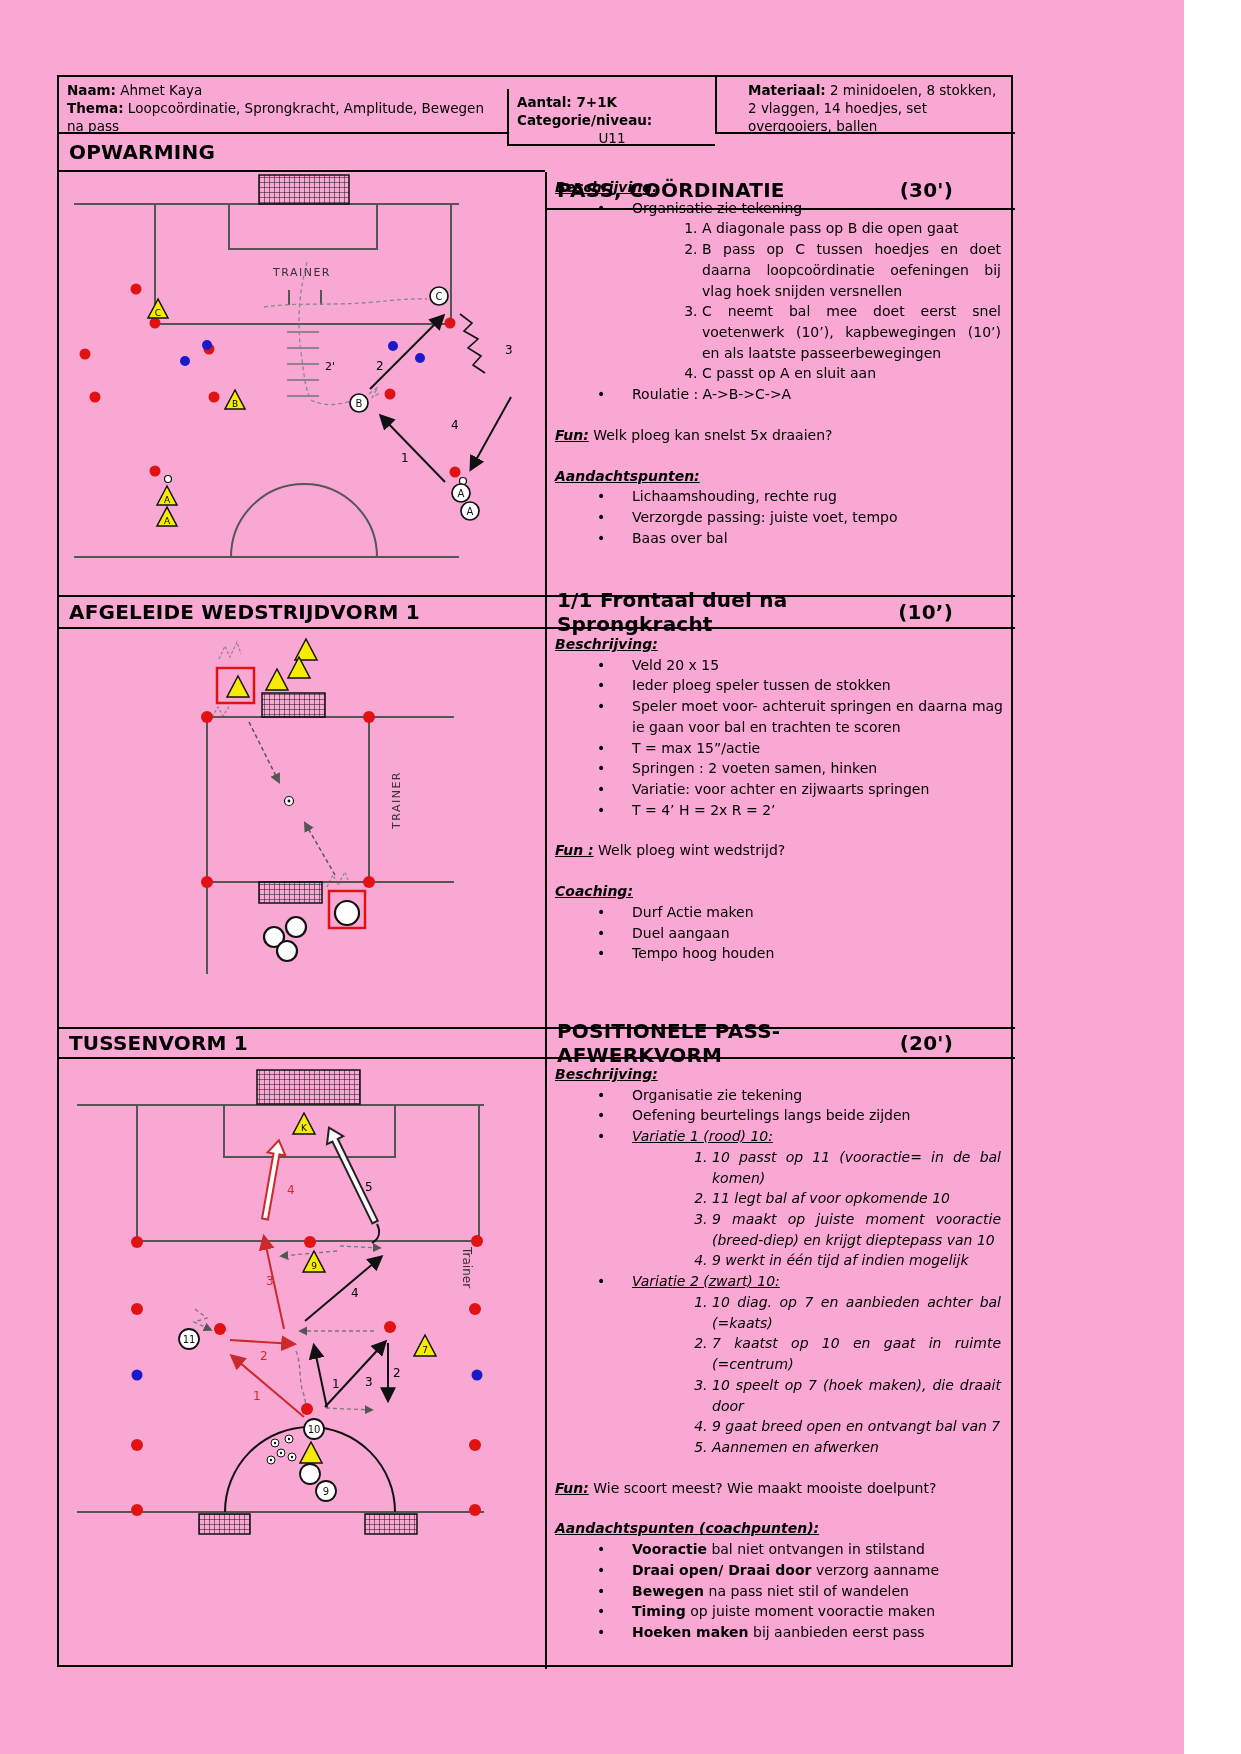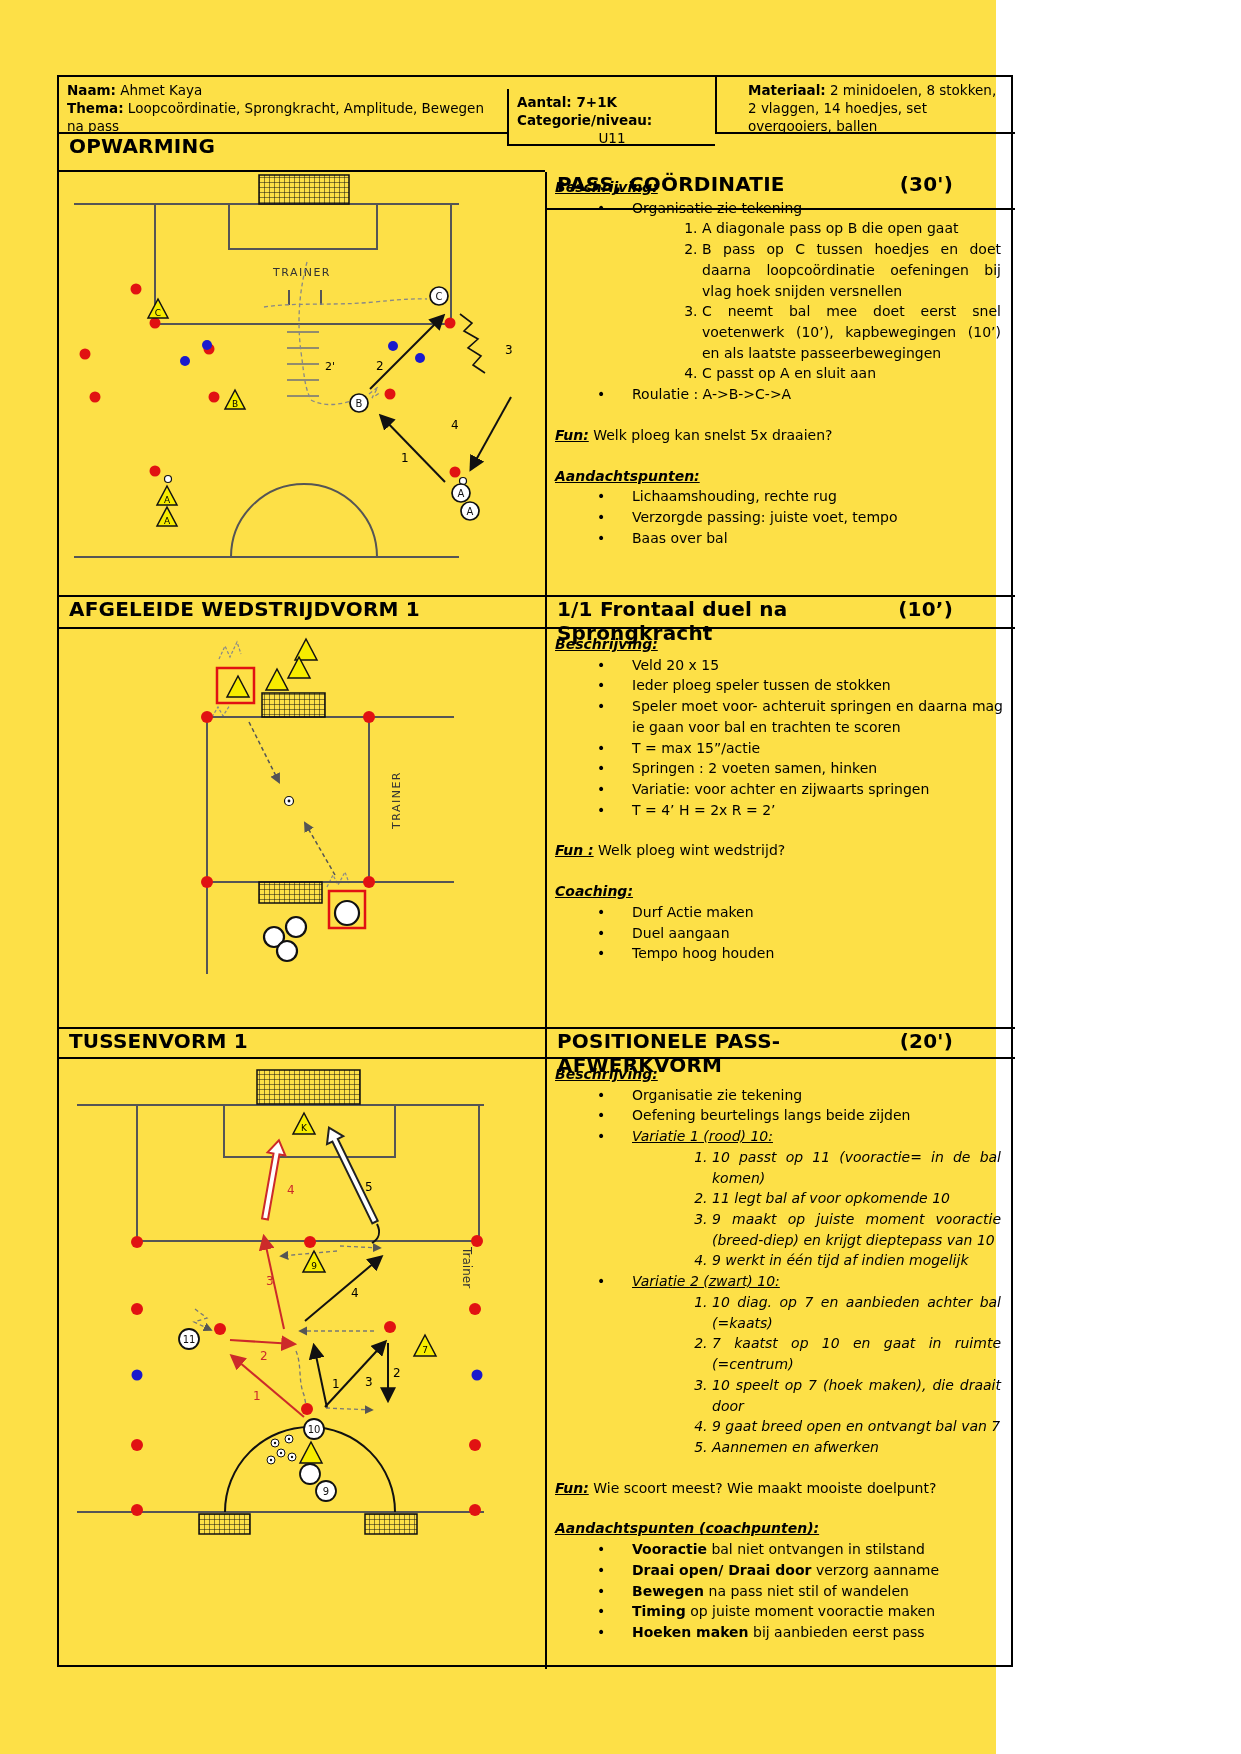--- a/index.html
+++ b/index.html
@@ -1,26 +1,26 @@
 <!DOCTYPE html>
 <html><head>
 <meta charset="utf-8">
 <style>
   html,body{margin:0;padding:0;background:#fff;}
-  #page{position:relative;width:996px;height:1754px;background:#fde047;font-family:"DejaVu Sans","Liberation Sans",sans-serif;color:#000;}
+  #page{position:relative;width:1184px;height:1754px;background:#f9a8d4;font-family:"DejaVu Sans","Liberation Sans",sans-serif;color:#000;}
   #tbl{position:absolute;left:57px;top:75px;width:956px;height:1592px;border:2px solid #000;box-sizing:border-box;}
   .abs{position:absolute;box-sizing:border-box;}
   
   .hcell{font-size:13.5px;line-height:1.35;padding:4px 8px;}
   .hcell b{font-weight:bold;}
   .bl{border-left:2px solid #000;}
   .bb{border-bottom:2px solid #000;}
   .bt{border-top:2px solid #000;}
   
-  .tbar{font-size:20px;font-weight:bold;display:flex;align-items:flex-start;padding:0 10px;letter-spacing:.2px;}
+  .tbar{font-size:20px;font-weight:bold;display:flex;align-items:center;padding:0 10px;letter-spacing:.2px;}
   .tbar .dur{margin-left:auto;padding-right:52px;}
   
   .rc{font-size:14px;line-height:1.48;padding:5px 12px 0 8px;}
   .lbl{font-weight:bold;font-style:italic;text-decoration:underline;}
   .varlbl{font-style:italic;text-decoration:underline;}
   .bul{position:relative;padding-left:77px;}
   .bul::before{content:"\2022";position:absolute;left:42px;}
   ol{margin:0;padding-left:147px;}
   ol.o2{padding-left:157px;font-style:italic;}
   ol li{text-align:justify;padding-right:2px;}

